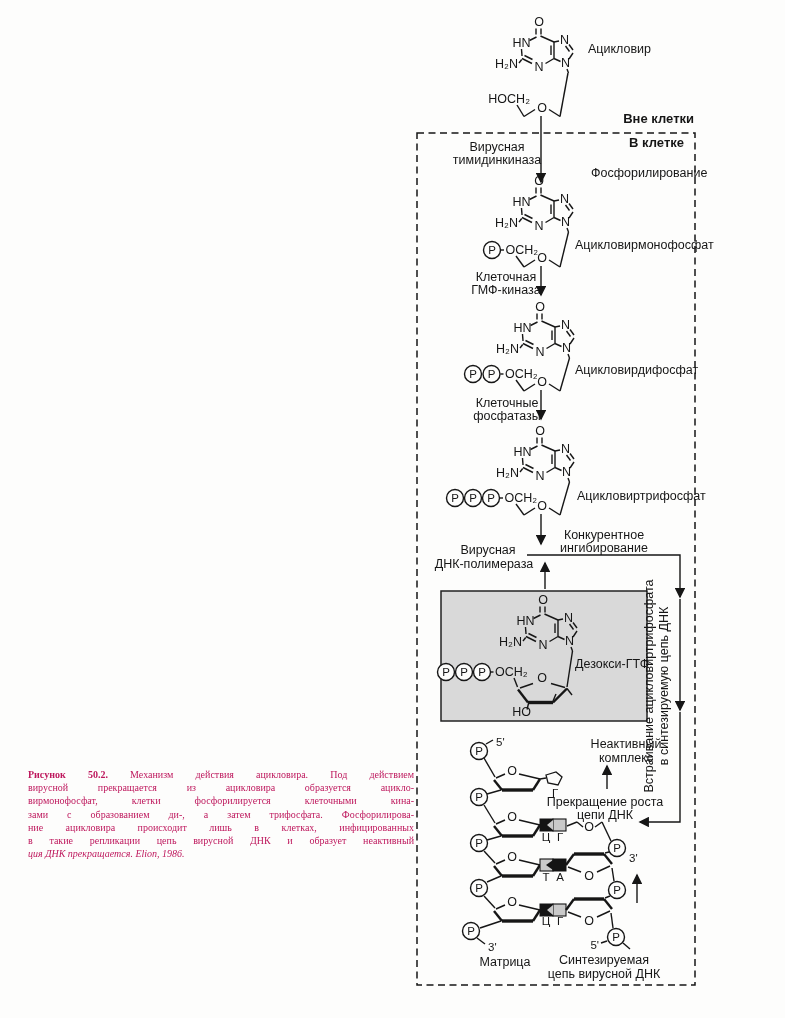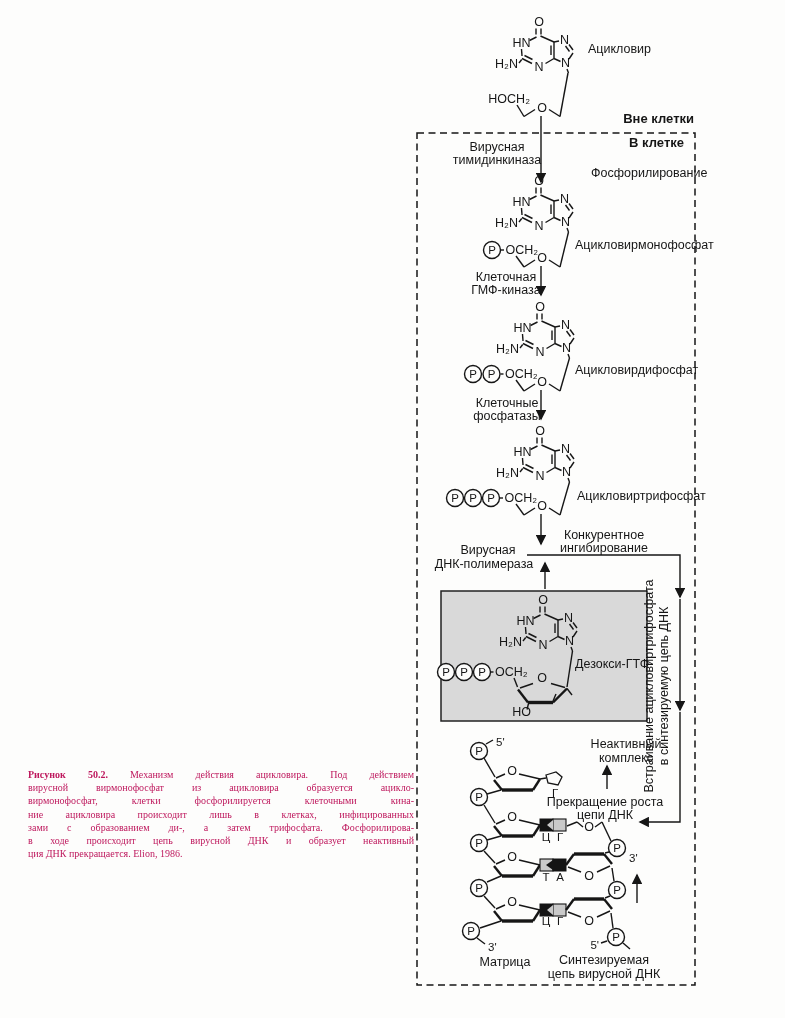--- a/index.html
+++ b/index.html
@@ -18,21 +18,21 @@
   svg .thick{stroke-width:2.4;}
   svg .thicker{stroke-width:3.4;}
   svg .dash{stroke:#161616;stroke-width:1.5;stroke-dasharray:7 4.5;fill:none;}
   svg circle.pc{fill:#fdfdfc;stroke:#161616;stroke-width:1.4;}
   svg rect.graybox{fill:#d9d9d9;stroke:#222;stroke-width:1.5;}
   svg rect.bdark{fill:#141414;stroke:#141414;}
   svg rect.blight{fill:#c9c9c9;stroke:#141414;stroke-width:1.1;}
   svg polygon.base{fill:#fdfdfc;stroke:#161616;stroke-width:1.3;}
   #caption{position:absolute;left:28px;top:768px;width:386px;font-family:"Liberation Serif",serif;font-size:10px;line-height:13.2px;color:#be185d;}
   #caption .cl{text-align:justify;text-align-last:justify;white-space:nowrap;}
-  #caption .cl.last{text-align:left;text-align-last:left;}
+  #caption .cl.last{text-align:left;text-align-last:left;font-style:italic;}
   #caption .b{font-weight:bold;}
 </style>
 </head>
 <body>
 
 <div id="page">
 
 <svg width="785" height="1018" viewBox="0 0 785 1018">
   <defs>
     <marker id="ah" viewBox="0 0 10 10" refX="8.5" refY="5" markerWidth="8.5" markerHeight="7.5" orient="auto-start-reverse">
@@ -305,21 +305,21 @@
     </g>
 
     <text class="lbl mid" x="505" y="966">Матрица</text>
     <text class="lbl mid" x="604" y="964">Синтезируемая</text>
     <text class="lbl mid" x="604" y="977.5">цепь вирусной ДНК</text>
   </g>
 </svg>
 
 <div id="caption">
   <div class="cl"><span class="b">Рисунок 50.2.</span><span> Механизм действия ацикловира. Под действием</span></div>
-  <div class="cl">вирусной вирмонофосфат из ацикловира образуется ацикло-</div>
+  <div class="cl">вирусной прекращается из ацикловира образуется ацикло-</div>
   <div class="cl">вирмонофосфат, клетки фосфорилируется клеточными кина-</div>
+  <div class="cl">зами с образованием ди-, а затем трифосфата. Фосфорилирова-</div>
   <div class="cl">ние ацикловира происходит лишь в клетках, инфицированных</div>
-  <div class="cl">зами с образованием ди-, а затем трифосфата. Фосфорилирова-</div>
-  <div class="cl">в ходе происходит цепь вирусной ДНК и образует неактивный</div>
+  <div class="cl">в такие репликации цепь вирусной ДНК и образует неактивный</div>
   <div class="cl last">ция ДНК прекращается. Elion, 1986.</div>
 </div>
 
 </div>
 
 </body></html>

